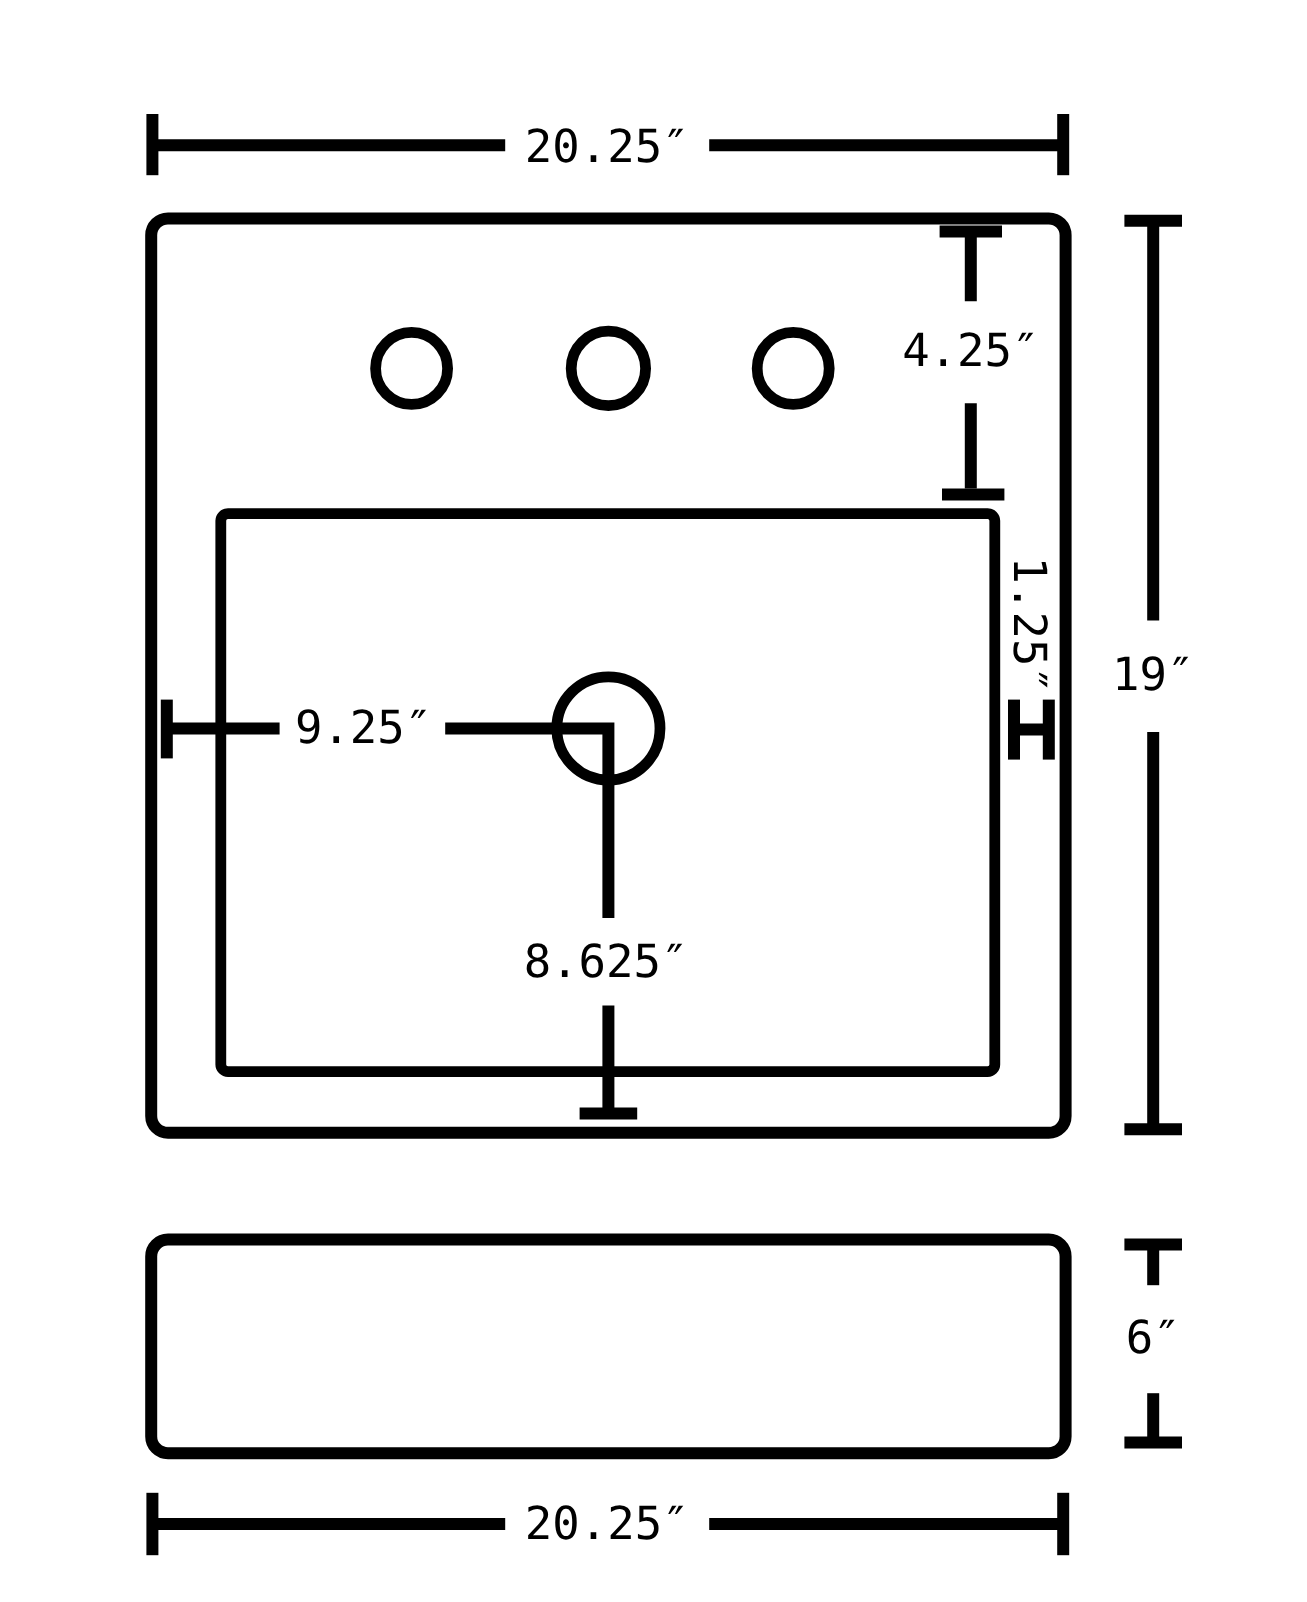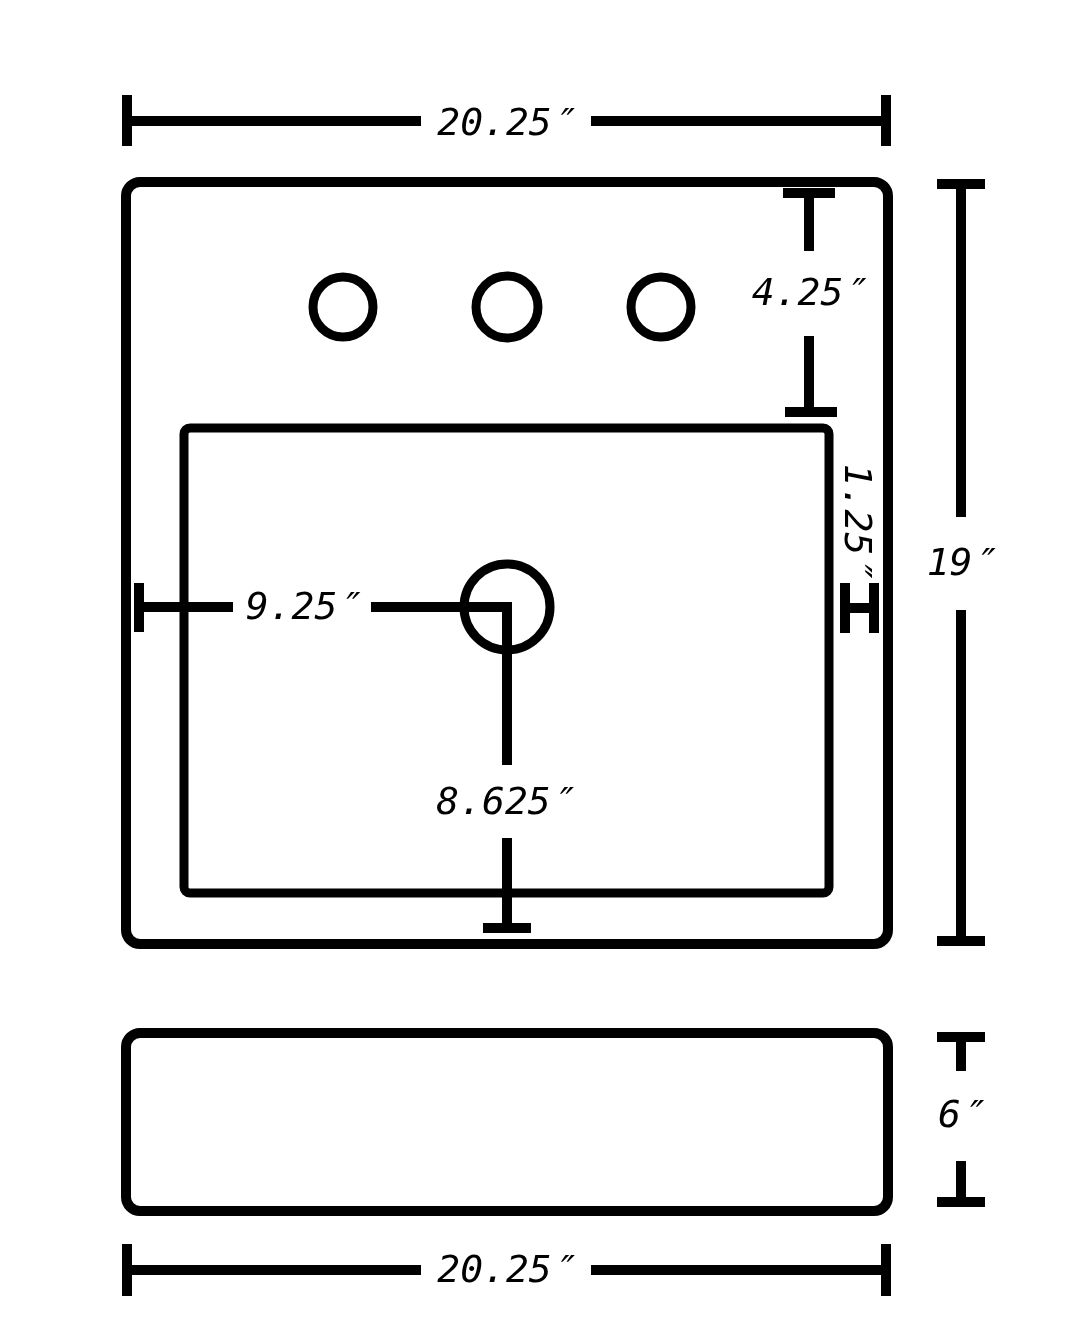--- a/index.html
+++ b/index.html
@@ -6,21 +6,20 @@
     margin: 0;
     padding: 0;
     background: #ffffff;
   }
   .diagram-wrap {
     position: relative;
     width: 867px;
     height: 1335px;
     background: #ffffff;
     font-family: "DejaVu Sans Mono", "Liberation Mono", monospace;
-    font-style: italic;
   }
   svg { display: block; }
   .ln {
     stroke: currentColor;
     stroke-width: 10;
     fill: none;
     stroke-linecap: butt;
     stroke-linejoin: miter;
   }
   .ln9 { stroke-width: 9; }

